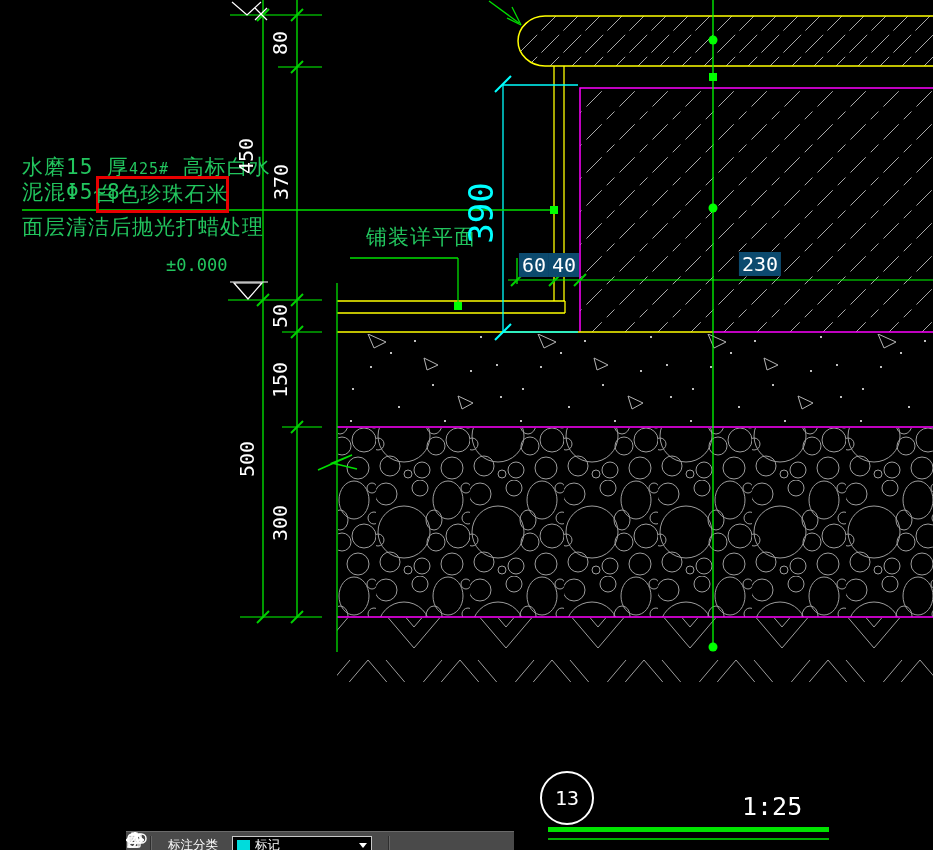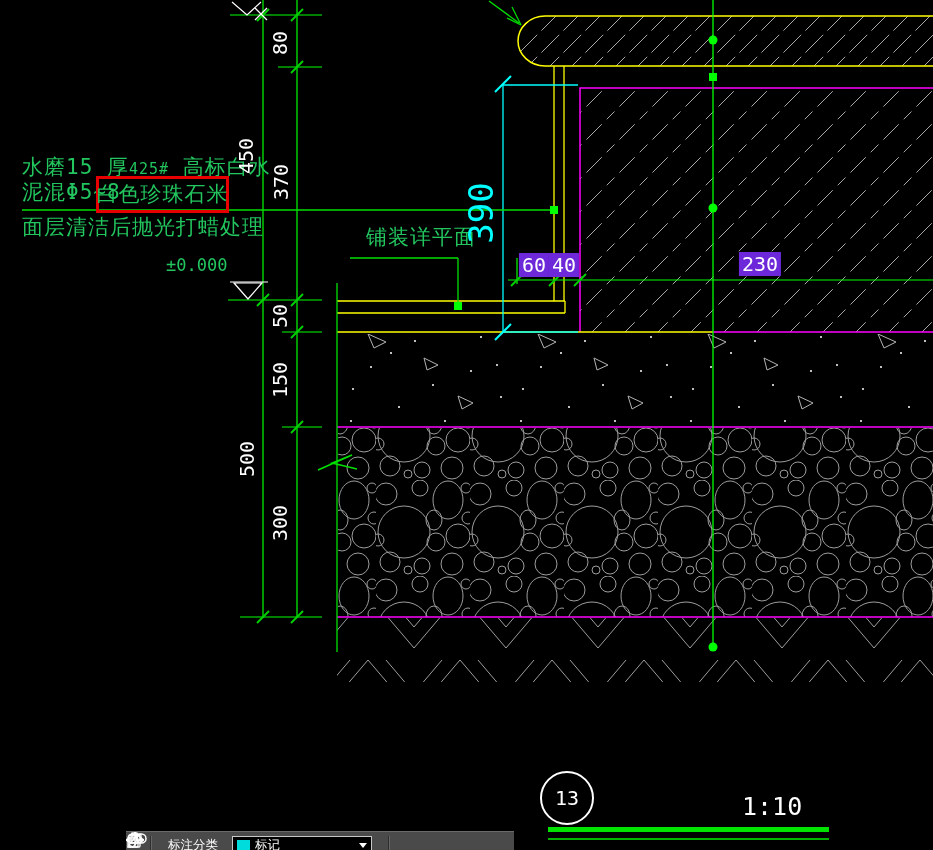--- a/index.html
+++ b/index.html
@@ -8,21 +8,21 @@
   .stage svg{position:absolute;left:0;top:0;}
   .txt{position:absolute;color:#22c55e;white-space:nowrap;line-height:1.1;}
   .spec{font-size:21px;letter-spacing:1px;}
   .spec-small{font-size:15px;}
   .redbox{position:absolute;left:96px;top:176px;width:127px;height:31px;
           border:3px solid #e80000;display:flex;align-items:center;justify-content:center;}
   .vdim{position:absolute;color:#fff;font-size:20px;white-space:nowrap;
         transform:translate(-50%,-50%) rotate(-90deg);}
   .vdim-cyan{color:#00ffff;font-size:34px;}
   .hdim{position:absolute;color:#fff;font-size:20px;white-space:nowrap;
-        transform:translate(-50%,-50%);background:#6d28d9;padding:0 3px;}
+        transform:translate(-50%,-50%);background:#0c4a6e;padding:0 3px;}
   .title-circle{position:absolute;left:540px;top:771px;width:50px;height:50px;
         border:2px solid #fff;border-radius:50%;display:flex;align-items:center;
         justify-content:center;color:#fff;font-size:20px;}
   .title-text{position:absolute;left:594px;top:765px;color:#fff;font-size:44px;
         letter-spacing:3px;}
   .title-scale{position:absolute;left:742px;top:792px;color:#fff;font-size:25px;}
   .uline-thick{position:absolute;left:548px;top:827px;width:281px;height:5px;background:#00e200;}
   .uline-thin{position:absolute;left:548px;top:838px;width:281px;height:2px;background:#00b400;}
   .toolbar{position:absolute;left:126px;top:831px;width:388px;height:19px;
         background:#4a4a4a;border-top:1px solid #6a6a6a;display:flex;align-items:flex-start;
@@ -216,21 +216,21 @@
   <div class="vdim" style="left:280px;top:523px;">300</div>
   <div class="vdim vdim-cyan" style="left:481px;top:213px;">390</div>
 
   <div class="hdim" style="left:534px;top:265px;">60</div>
   <div class="hdim" style="left:564px;top:265px;">40</div>
   <div class="hdim" style="left:760px;top:264px;">230</div>
 
   <div class="title-circle">
     <span>13</span>
   </div>
-  <div class="title-scale">1:10</div>
+  <div class="title-scale">1:25</div>
   <div class="uline-thick"></div>
   <div class="uline-thin"></div>
 
   <div class="toolbar">
     <span class="tb-icon">
       <svg width="22" height="13">
           <g fill="none" stroke="#fff" stroke-width="1.5">
         <circle cx="6.5" cy="6.5" r="4.5"></circle>
             <circle cx="15.5" cy="6.5" r="4.5"></circle>
       </g>

